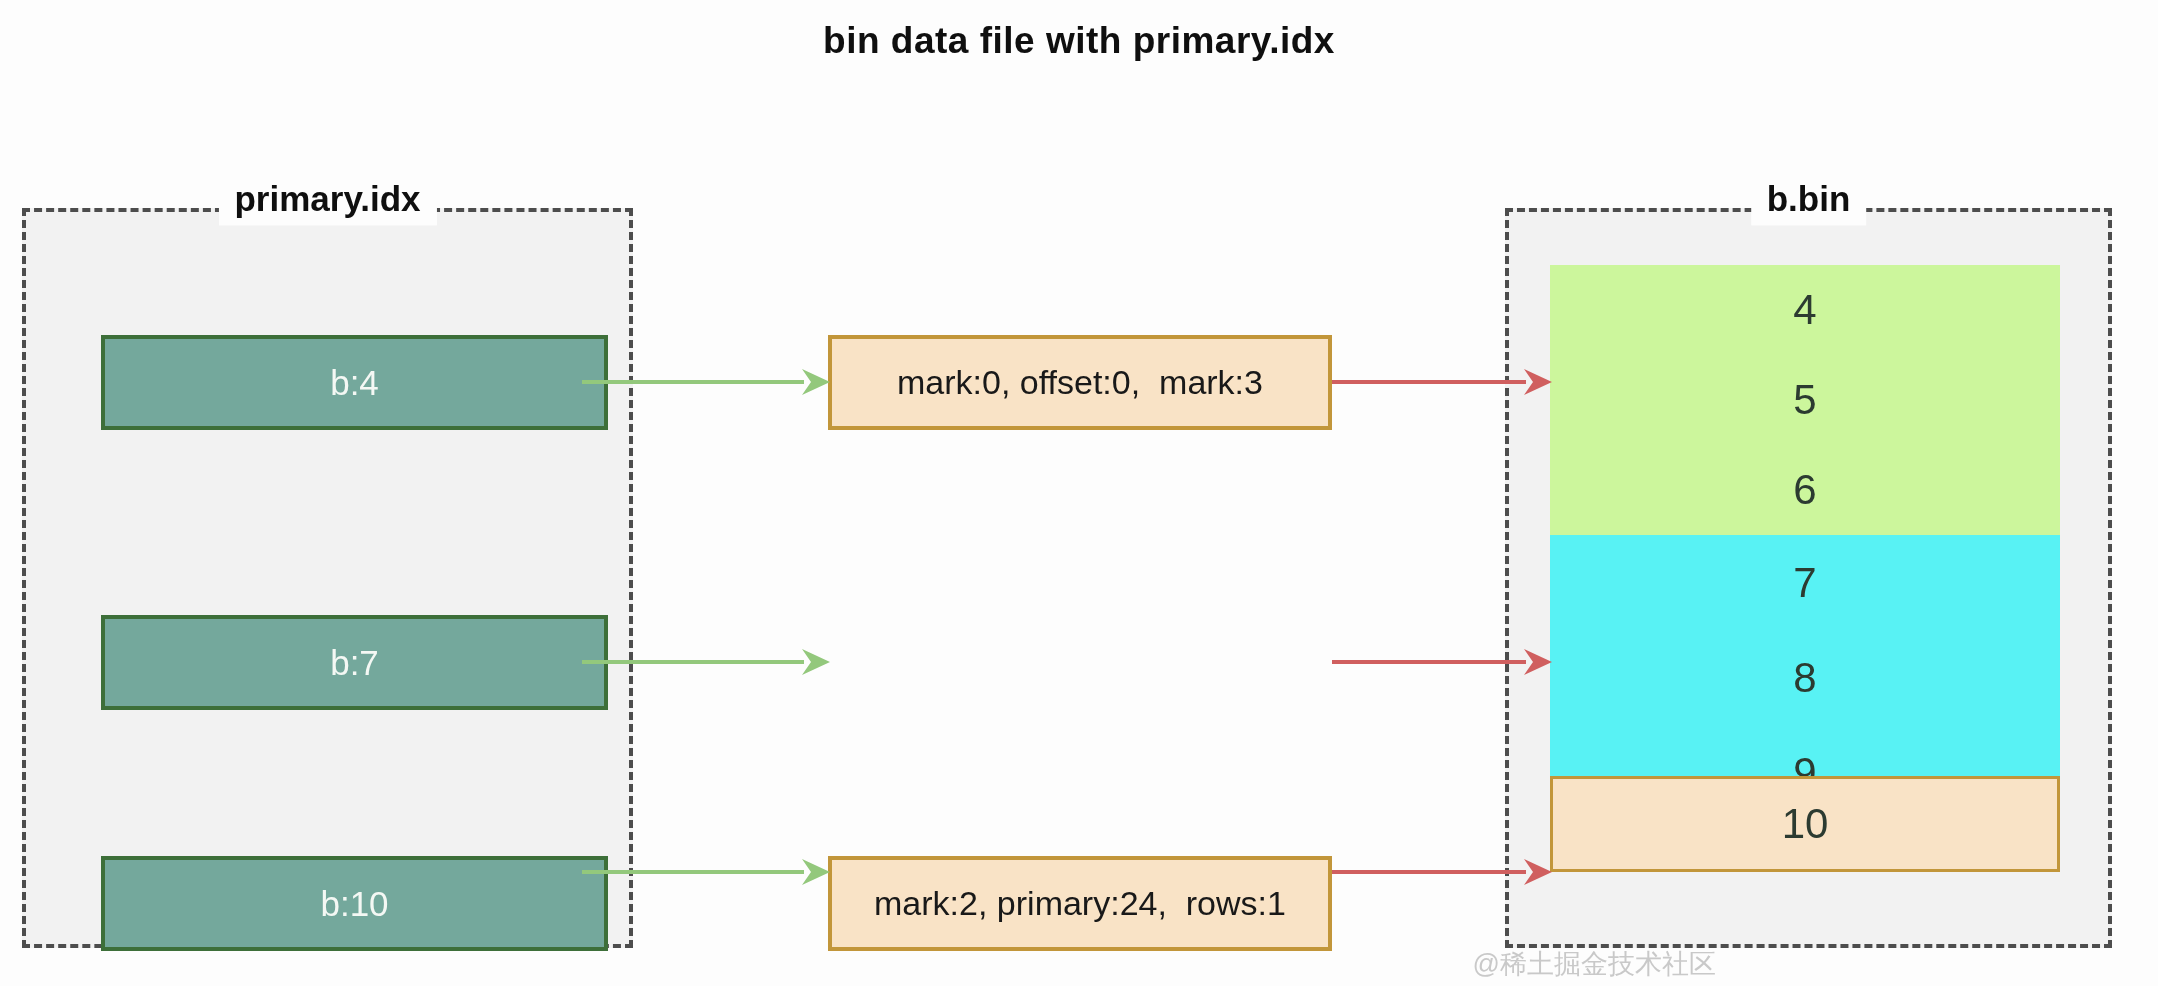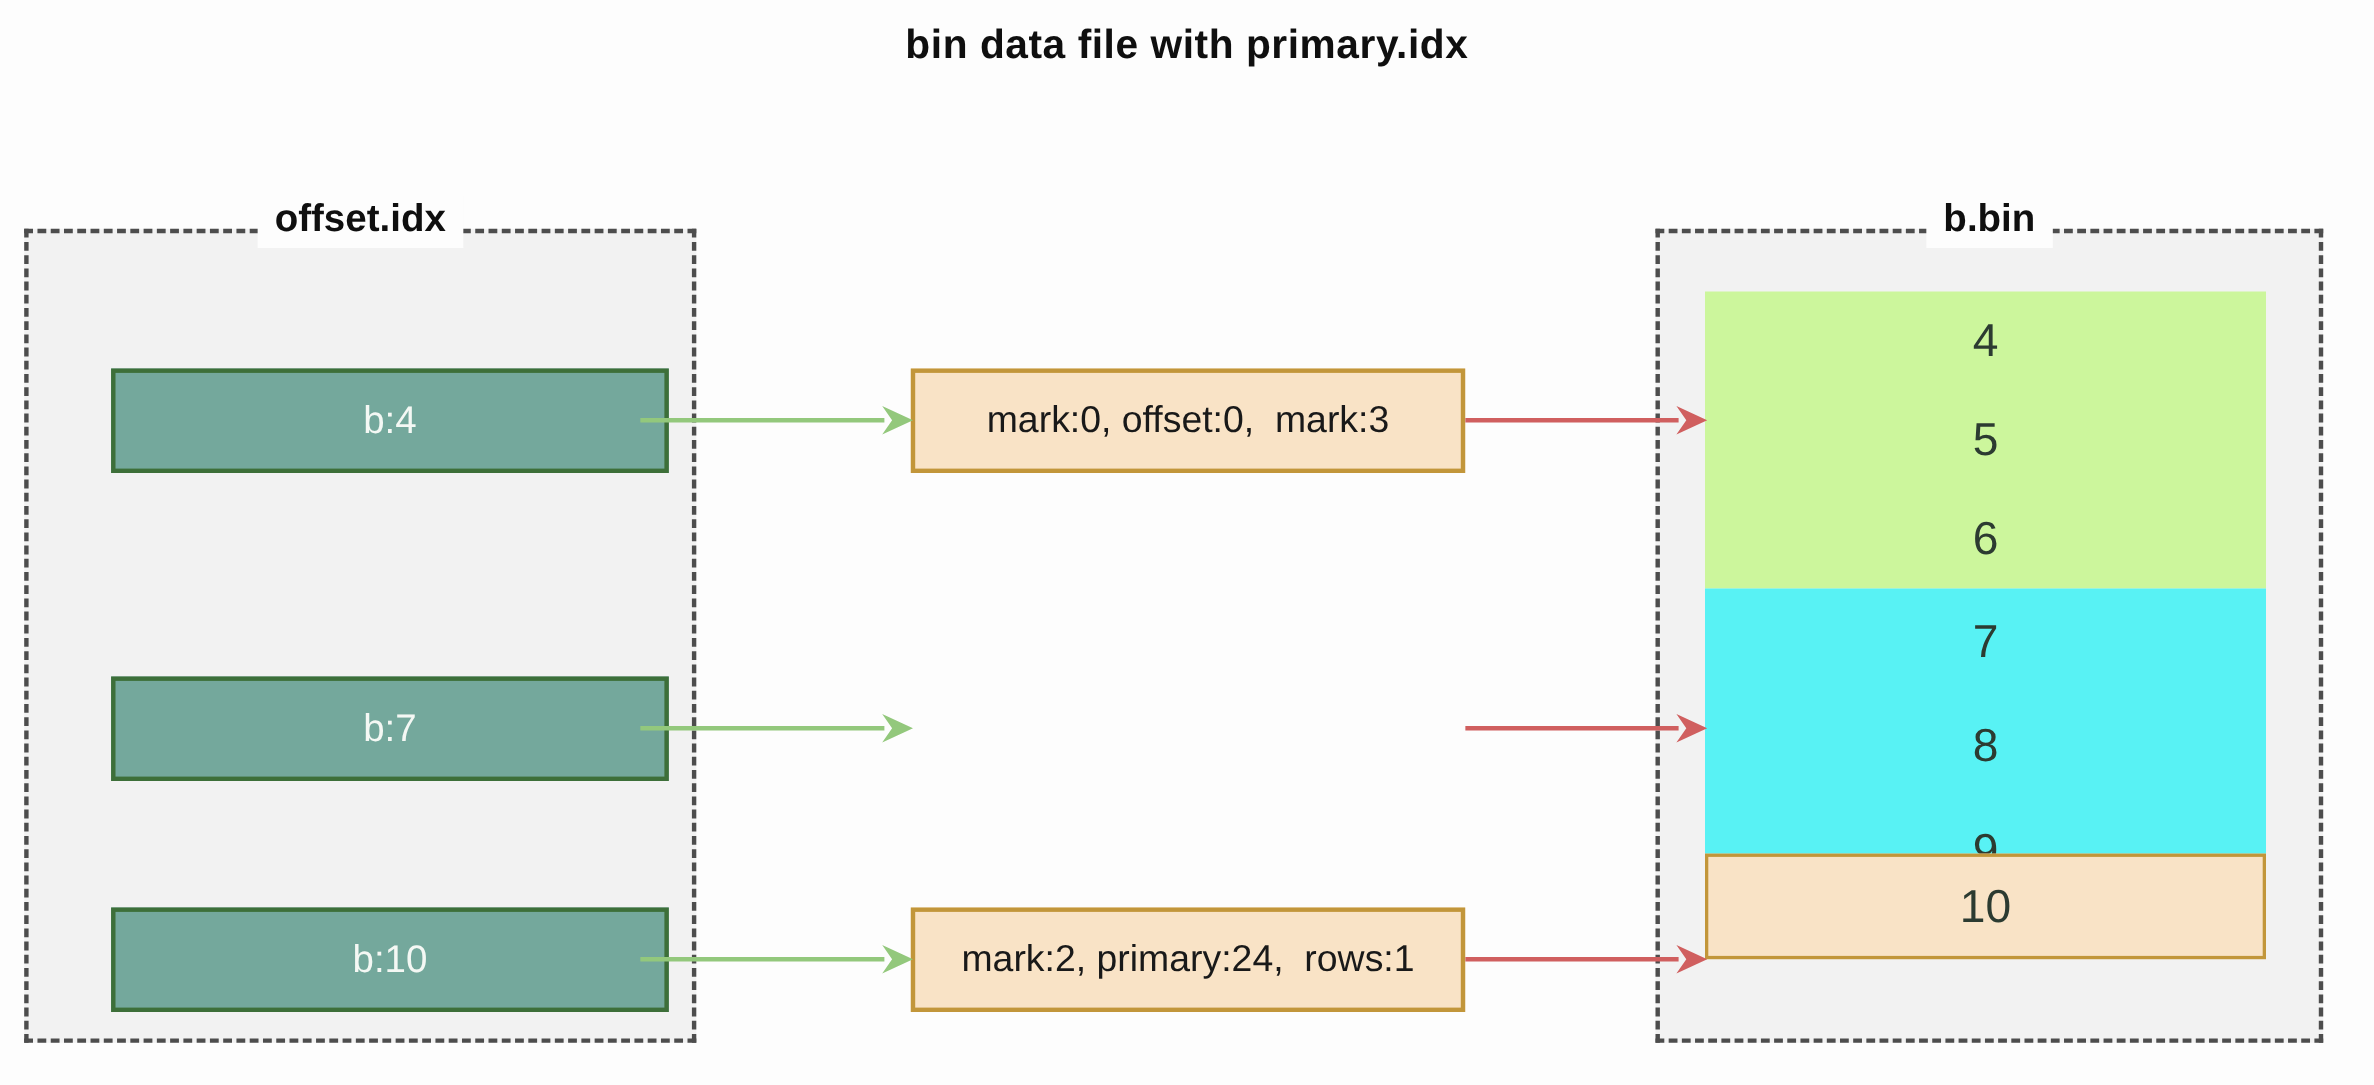--- a/index.html
+++ b/index.html
@@ -50,21 +50,21 @@
   .mark-box{
     position:absolute;left:828px;width:504px;height:95px;
     box-sizing:border-box;
     background:var(--mark-fill,#f9e3c6);
     border:4px solid var(--mark-border,#c2963a);
     color:var(--mark-text,#191919);
     font-size:34px;display:flex;align-items:center;justify-content:center;
     white-space:pre;
   }
 
-  .row-1{top:335px;} .row-2{top:615px;} .row-3{top:825px;}
+  .row-1{top:335px;} .row-2{top:615px;} .row-3{top:856px;}
 
   
   .granule{
     position:absolute;left:1550px;width:510px;
     box-sizing:border-box;
     display:flex;flex-direction:column;
   }
   .granule-green{top:265px;height:270px;background:var(--granule-green,#ccf69c);}
   .granule-cyan{top:535px;height:285px;background:var(--granule-cyan,#58f2f4);}
   .granule-tan{top:776px;height:96px;background:var(--granule-tan,#f9e3c6);border:3px solid var(--mark-border,#c2963a);}
@@ -91,21 +91,21 @@
   }
 </style>
 </head>
 <body>
 
 <div class="canvas">
 
   <div class="title">bin data file with primary.idx</div>
 
   <section class="panel panel-1">
-    <div class="panel-label">offset.idx</div>
+    <div class="panel-label">primary.idx</div>
   </section>
 
 
   <section class="panel panel-3">
     <div class="panel-label">b.bin</div>
   </section>
 
   <div class="index-box row-1">b:4</div>
   <div class="index-box row-2">b:7</div>
   <div class="index-box row-3">b:10</div>
@@ -146,14 +146,15 @@
   </svg>
   <svg class="arrow red arrow-row-2" viewBox="0 0 222 40">
     <line x1="0" y1="20" x2="194" y2="20"></line>
       <path d="M192,7 L220,20 L192,33 L201,20 Z"></path>
   </svg>
   <svg class="arrow red arrow-row-3" viewBox="0 0 222 40">
     <line x1="0" y1="20" x2="194" y2="20"></line>
       <path d="M192,7 L220,20 L192,33 L201,20 Z"></path>
   </svg>
 
+  <div class="watermark">@稀土掘金技术社区</div>
 
 </div>
 
 </body></html>

